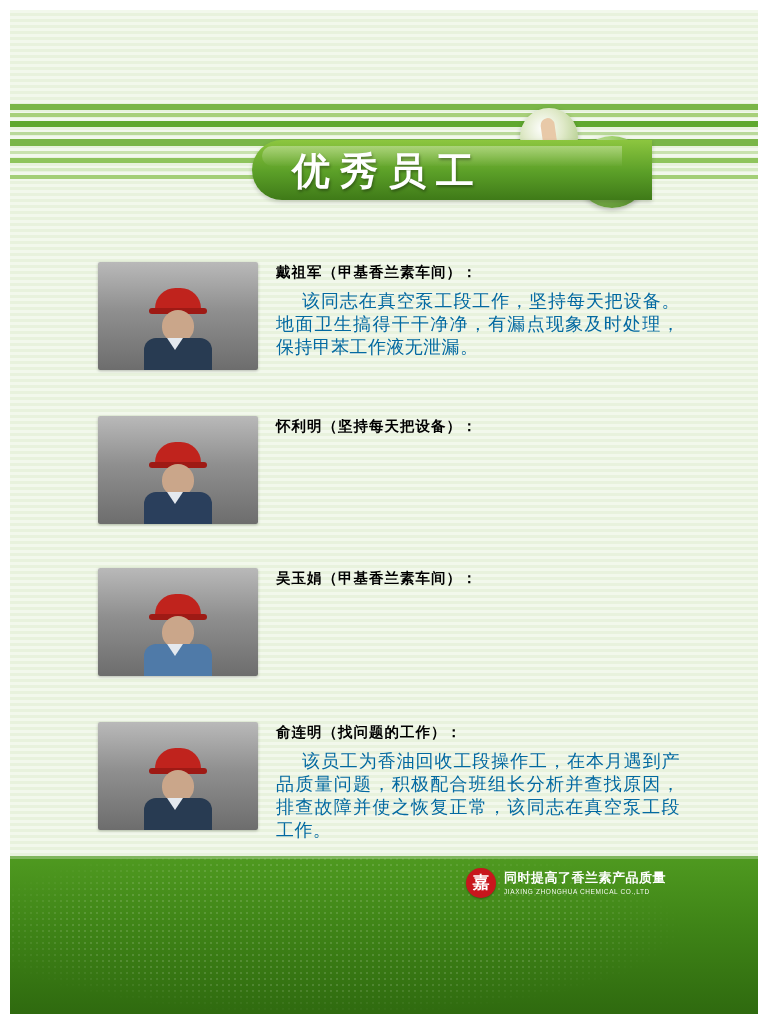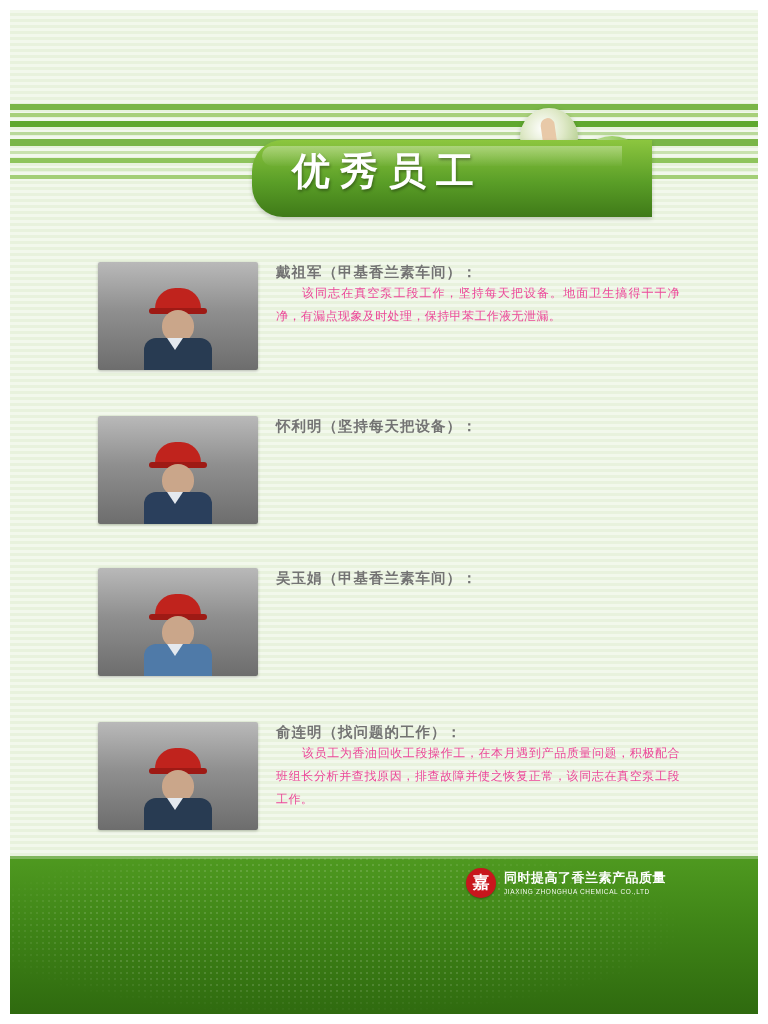--- a/index.html
+++ b/index.html
@@ -61,21 +61,21 @@
   .s7 { top: 54px; height: 5px; background: #8ec45c; }
   .s8 { top: 64px; height: 3px; background: #d5eac1; }
   .s9 { top: 71px; height: 4px; background: #a3cf76; }
 
   
   .title-banner {
     position: absolute;
     left: 252px;
     top: 140px;
     width: 400px;
-    height: 77px;
+    height: 60px;
     border-radius: 31px 0 0 31px;
     background: linear-gradient(to bottom, #8cc63f 0%, #5a9e27 55%, #3f7a18 100%);
     box-shadow: 0 2px 4px rgba(0,0,0,0.18);
   }
   .title-banner::after {
     content: "";
     position: absolute;
     left: 10px;
     top: 6px;
     right: 30px;
@@ -217,28 +217,28 @@
 
   .entry-text {
     position: absolute;
     left: 276px;
     top: 0;
     width: 404px;
   }
   .entry-name {
     font-size: 14.5px;
     font-weight: bold;
-    color: #737373;
+    color: #000000;
     letter-spacing: 1px;
     line-height: 20px;
   }
   .entry-desc {
-    margin-top: 0;
-    font-size: 12px;
-    color: #ec4899;
+    margin-top: 8px;
+    font-size: 18px;
+    color: #0369a1;
     line-height: 23px;
     text-indent: 26px;
     text-align: justify;
     letter-spacing: 0.4px;
   }
 
   
   .footer {
     position: absolute;
     left: 10px;

